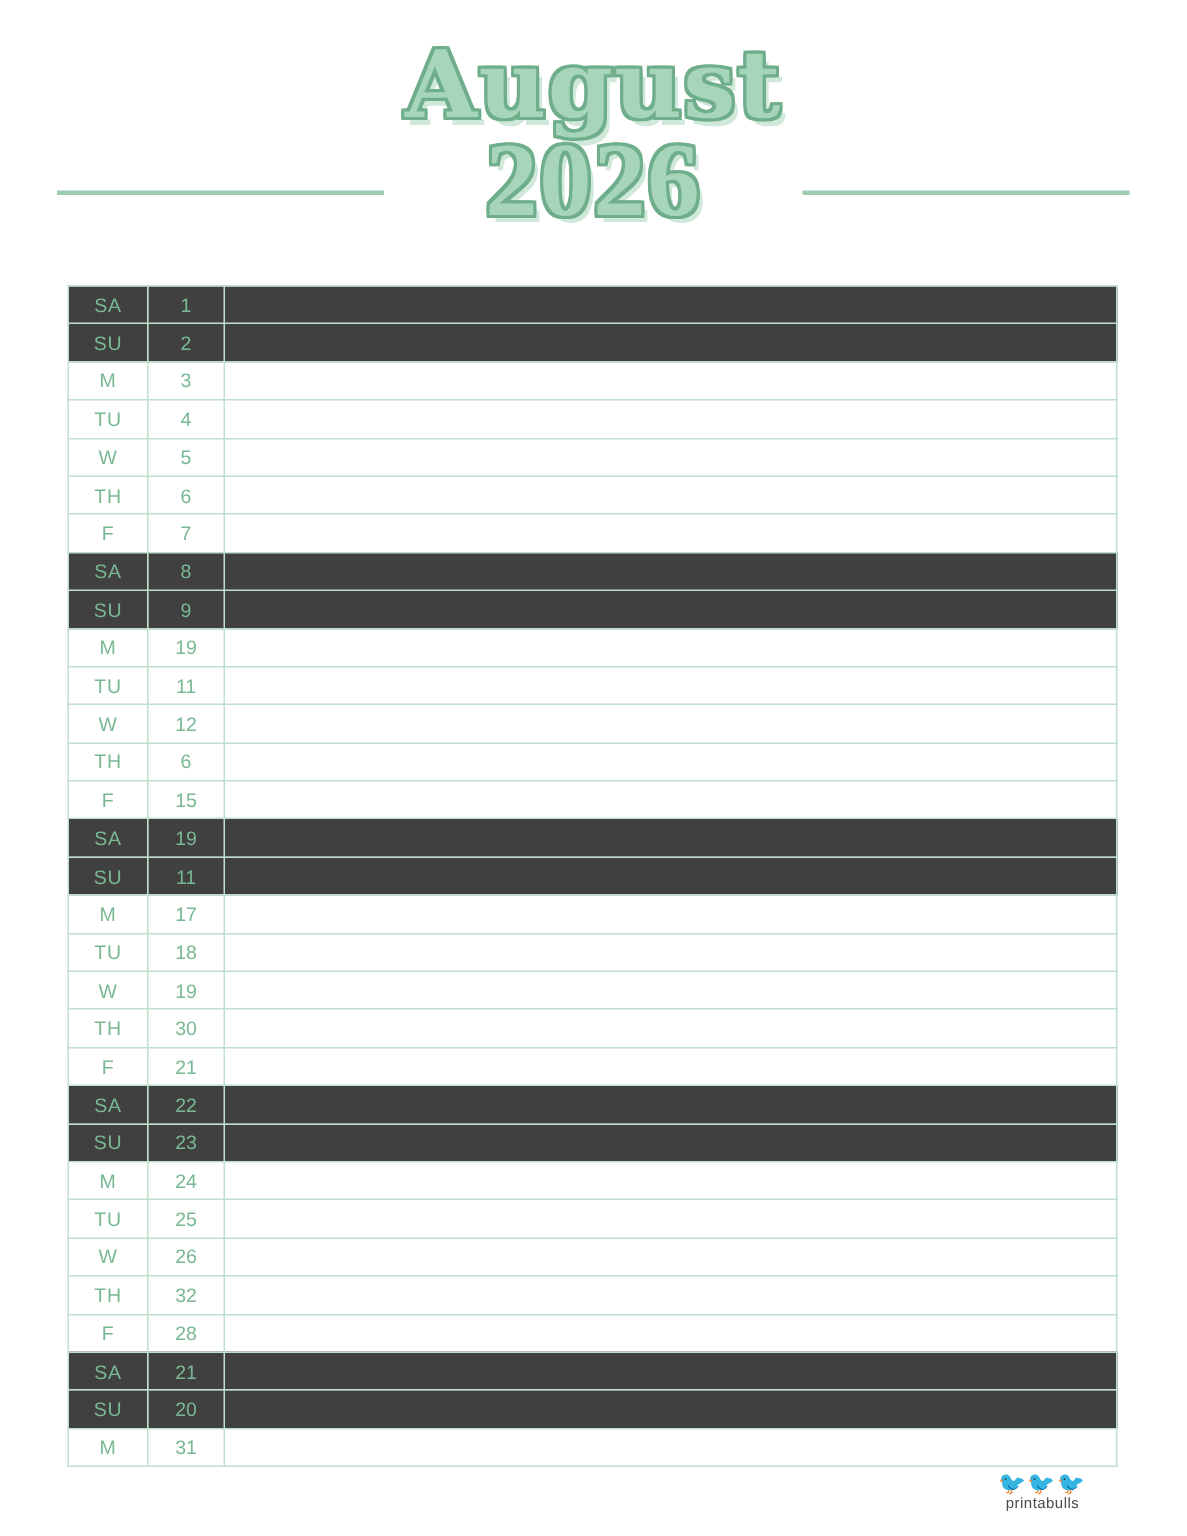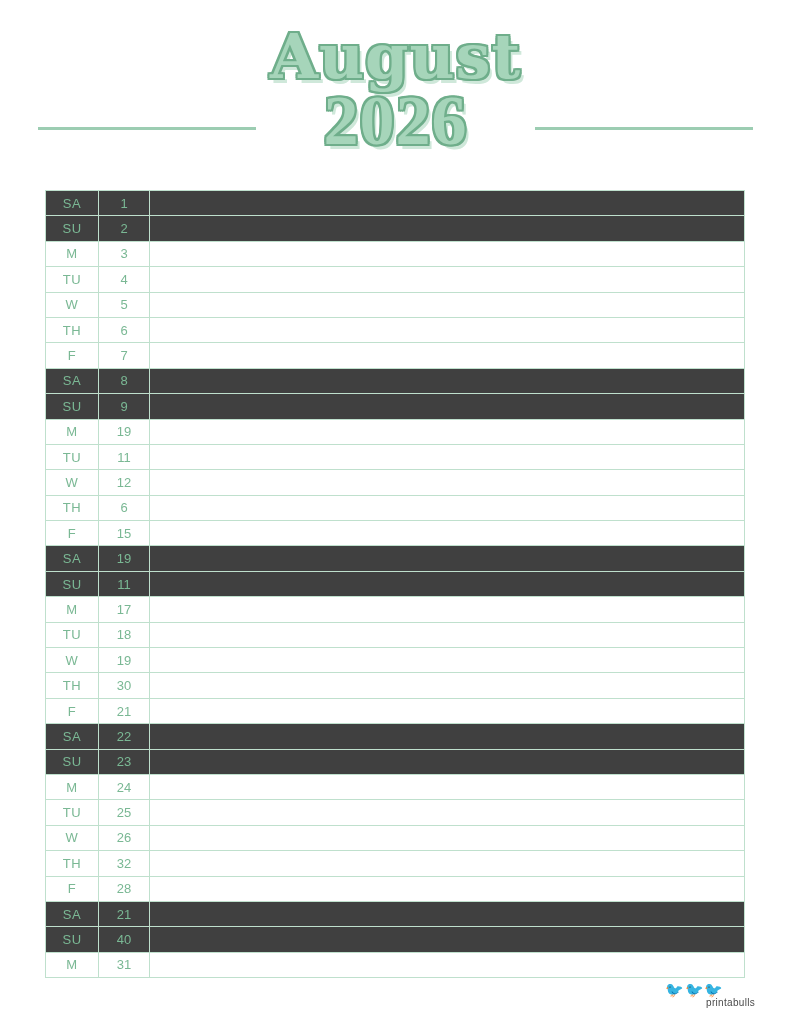--- a/index.html
+++ b/index.html
@@ -124,21 +124,20 @@
     font-size: 15px;
     line-height: 14px;
     color: #3b3b3b;
     letter-spacing: 1px;
   }
   .logo-text {
     font-size: 10px;
     color: #4a4a4a;
     letter-spacing: 0.3px;
     font-family: "Liberation Sans", sans-serif;
-    text-align: right;
   }
 </style>
 </head>
 <body>
 
 <div class="page">
 
   <div class="header">
     <div class="rule rule-left"></div>
     <div class="rule rule-right"></div>
@@ -291,21 +290,21 @@
             <td class="dnum">28</td>
             <td class="note"></td>
           </tr>
           <tr class="weekend">
             <td class="dow">SA</td>
             <td class="dnum">21</td>
             <td class="note"></td>
           </tr>
           <tr class="weekend">
             <td class="dow">SU</td>
-            <td class="dnum">40</td>
+            <td class="dnum">20</td>
             <td class="note"></td>
           </tr>
           <tr class="weekday">
             <td class="dow">M</td>
             <td class="dnum">31</td>
             <td class="note"></td>
           </tr>
         </tbody>
     </table>
   </div>

